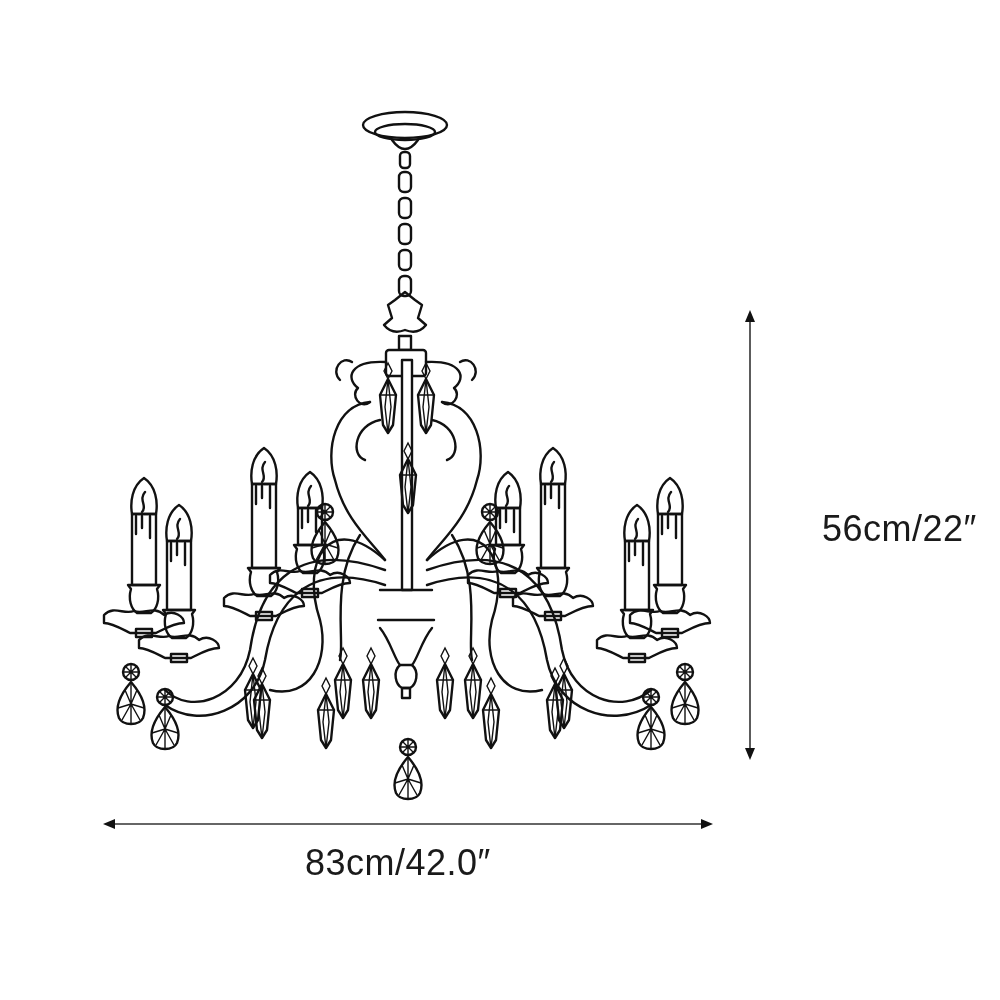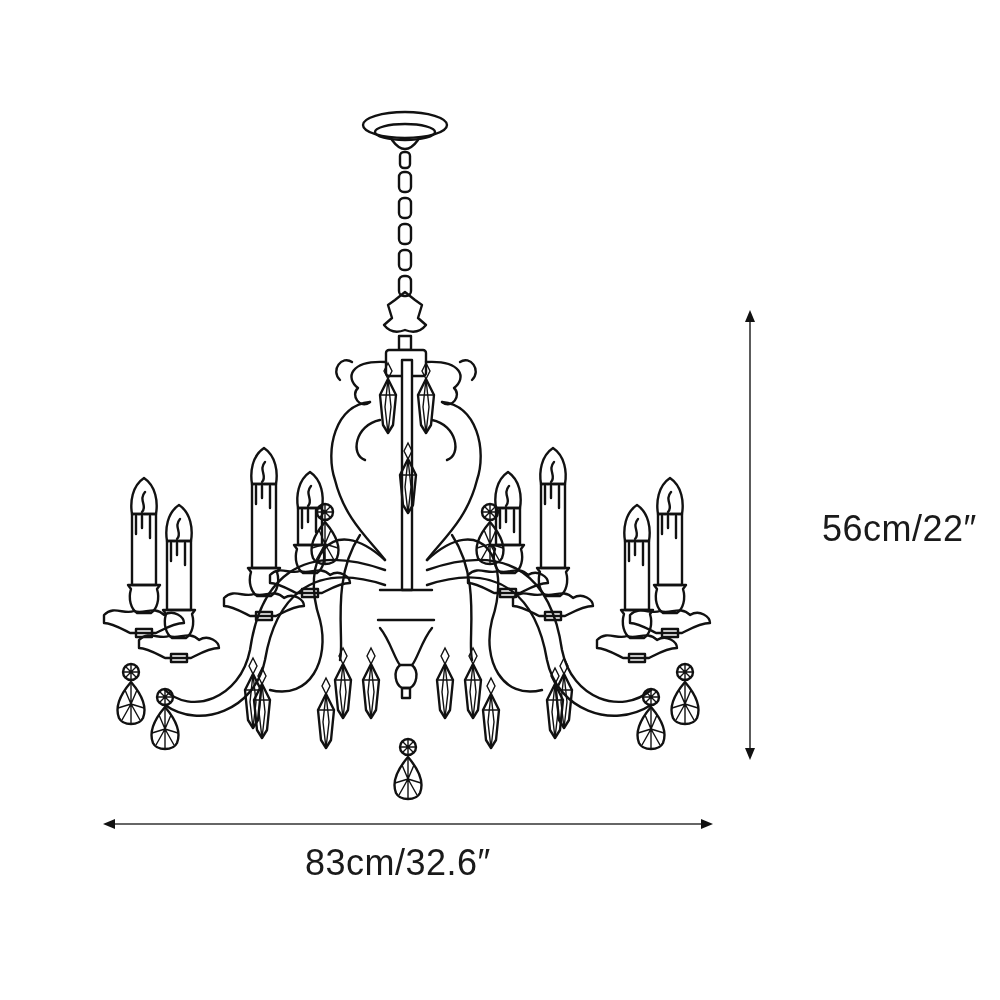--- a/index.html
+++ b/index.html
@@ -173,13 +173,13 @@
       <path class="arrow" d="M750,760 l-5,-12 h10 z"></path>
     </g>
   <g id="wdim">
       <line class="dim" x1="111" y1="824" x2="705" y2="824"></line>
       <path class="arrow" d="M103,824 l12,-5 v10 z"></path>
       <path class="arrow" d="M713,824 l-12,-5 v10 z"></path>
     </g>
 </svg>
 
 <div id="height-label" class="lbl">56cm/22″</div>
-<div id="width-label" class="lbl">83cm/32.6″</div>
+<div id="width-label" class="lbl">83cm/42.0″</div>
 
 </body></html>

